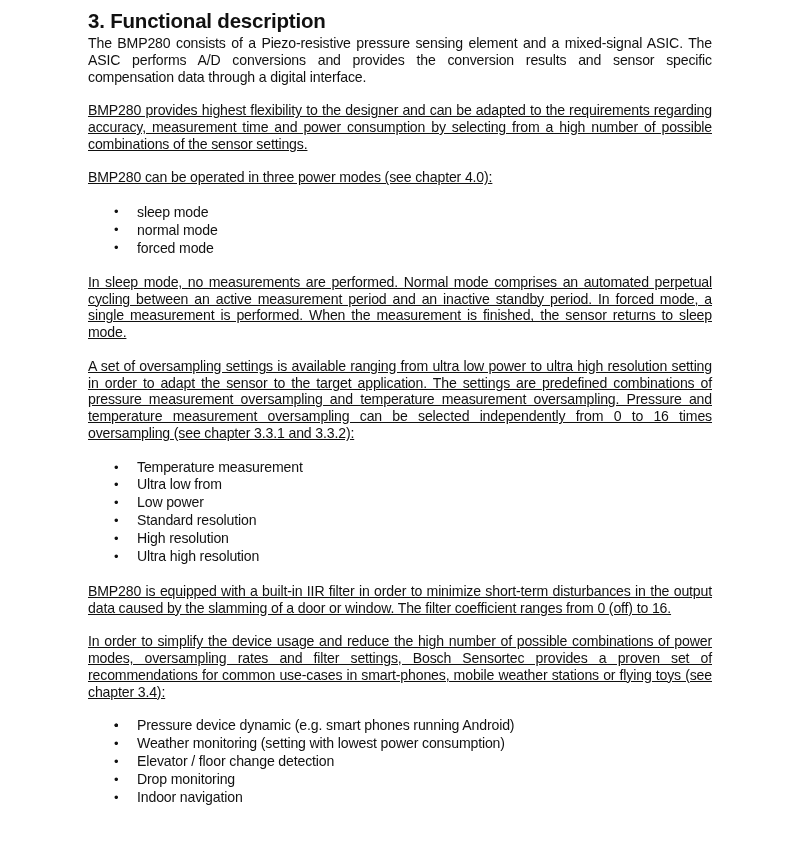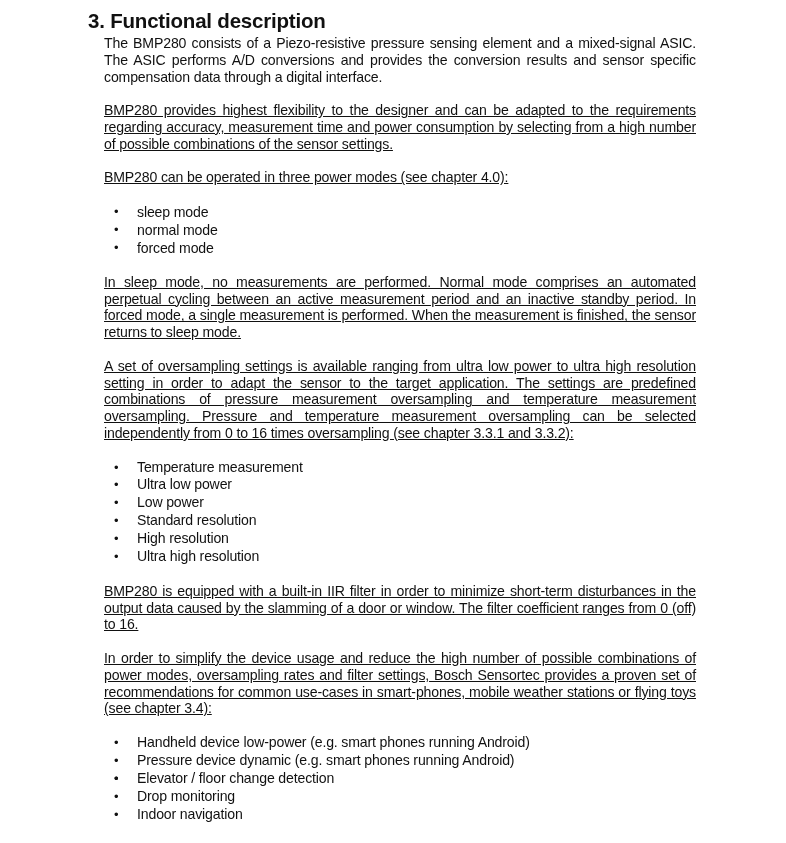--- a/index.html
+++ b/index.html
@@ -27,21 +27,21 @@
     font-size: 20.5px;
     line-height: 22px;
     margin: 0;
     padding-top: 1px;
     letter-spacing: -0.2px;
     color: #111;
   }
   .para {
     font-size: 14.1px;
     line-height: 16.8px;
-    margin: 16px;
+    margin: 0;
     text-align: justify;
     letter-spacing: -0.15px;
   }
   .p1 { margin-top: 3px; }
   .gap { margin-top: 16.8px; text-decoration: underline; }
   .list {
     list-style: none;
     margin: 16.8px 0 0 0;
     padding: 0;
   }
@@ -77,32 +77,32 @@
     <li><span class="bullet">•</span><span>normal mode</span></li>
     <li><span class="bullet">•</span><span>forced mode</span></li>
   </ul>
 
   <p class="para gap">In sleep mode, no measurements are performed. Normal mode comprises an automated perpetual cycling between an active measurement period and an inactive standby period. In forced mode, a single measurement is performed. When the measurement is finished, the sensor returns to sleep mode.</p>
 
   <p class="para gap">A set of oversampling settings is available ranging from ultra low power to ultra high resolution setting in order to adapt the sensor to the target application. The settings are predefined combinations of pressure measurement oversampling and temperature measurement oversampling. Pressure and temperature measurement oversampling can be selected independently from 0 to 16 times oversampling (see chapter 3.3.1 and 3.3.2):</p>
 
   <ul class="list">
     <li><span class="bullet">•</span><span>Temperature measurement</span></li>
-    <li><span class="bullet">•</span><span>Ultra low power</span></li>
+    <li><span class="bullet">•</span><span>Ultra low from</span></li>
     <li><span class="bullet">•</span><span>Low power</span></li>
     <li><span class="bullet">•</span><span>Standard resolution</span></li>
     <li><span class="bullet">•</span><span>High resolution</span></li>
     <li><span class="bullet">•</span><span>Ultra high resolution</span></li>
   </ul>
 
   <p class="para gap">BMP280 is equipped with a built-in IIR filter in order to minimize short-term disturbances in the output data caused by the slamming of a door or window. The filter coefficient ranges from 0 (off) to 16.</p>
 
   <p class="para gap">In order to simplify the device usage and reduce the high number of possible combinations of power modes, oversampling rates and filter settings, Bosch Sensortec provides a proven set of recommendations for common use-cases in smart-phones, mobile weather stations or flying toys (see chapter 3.4):</p>
 
   <ul class="list">
-    <li><span class="bullet">•</span><span>Handheld device low-power (e.g. smart phones running Android)</span></li>
+    <li><span class="bullet">•</span></li>
     <li><span class="bullet">•</span><span>Pressure device dynamic (e.g. smart phones running Android)</span></li>
-    <li><span class="bullet">•</span></li>
+    <li><span class="bullet">•</span><span>Weather monitoring (setting with lowest power consumption)</span></li>
     <li><span class="bullet">•</span><span>Elevator / floor change detection</span></li>
     <li><span class="bullet">•</span><span>Drop monitoring</span></li>
     <li><span class="bullet">•</span><span>Indoor navigation</span></li>
   </ul>
 </div>
 
 </body></html>

